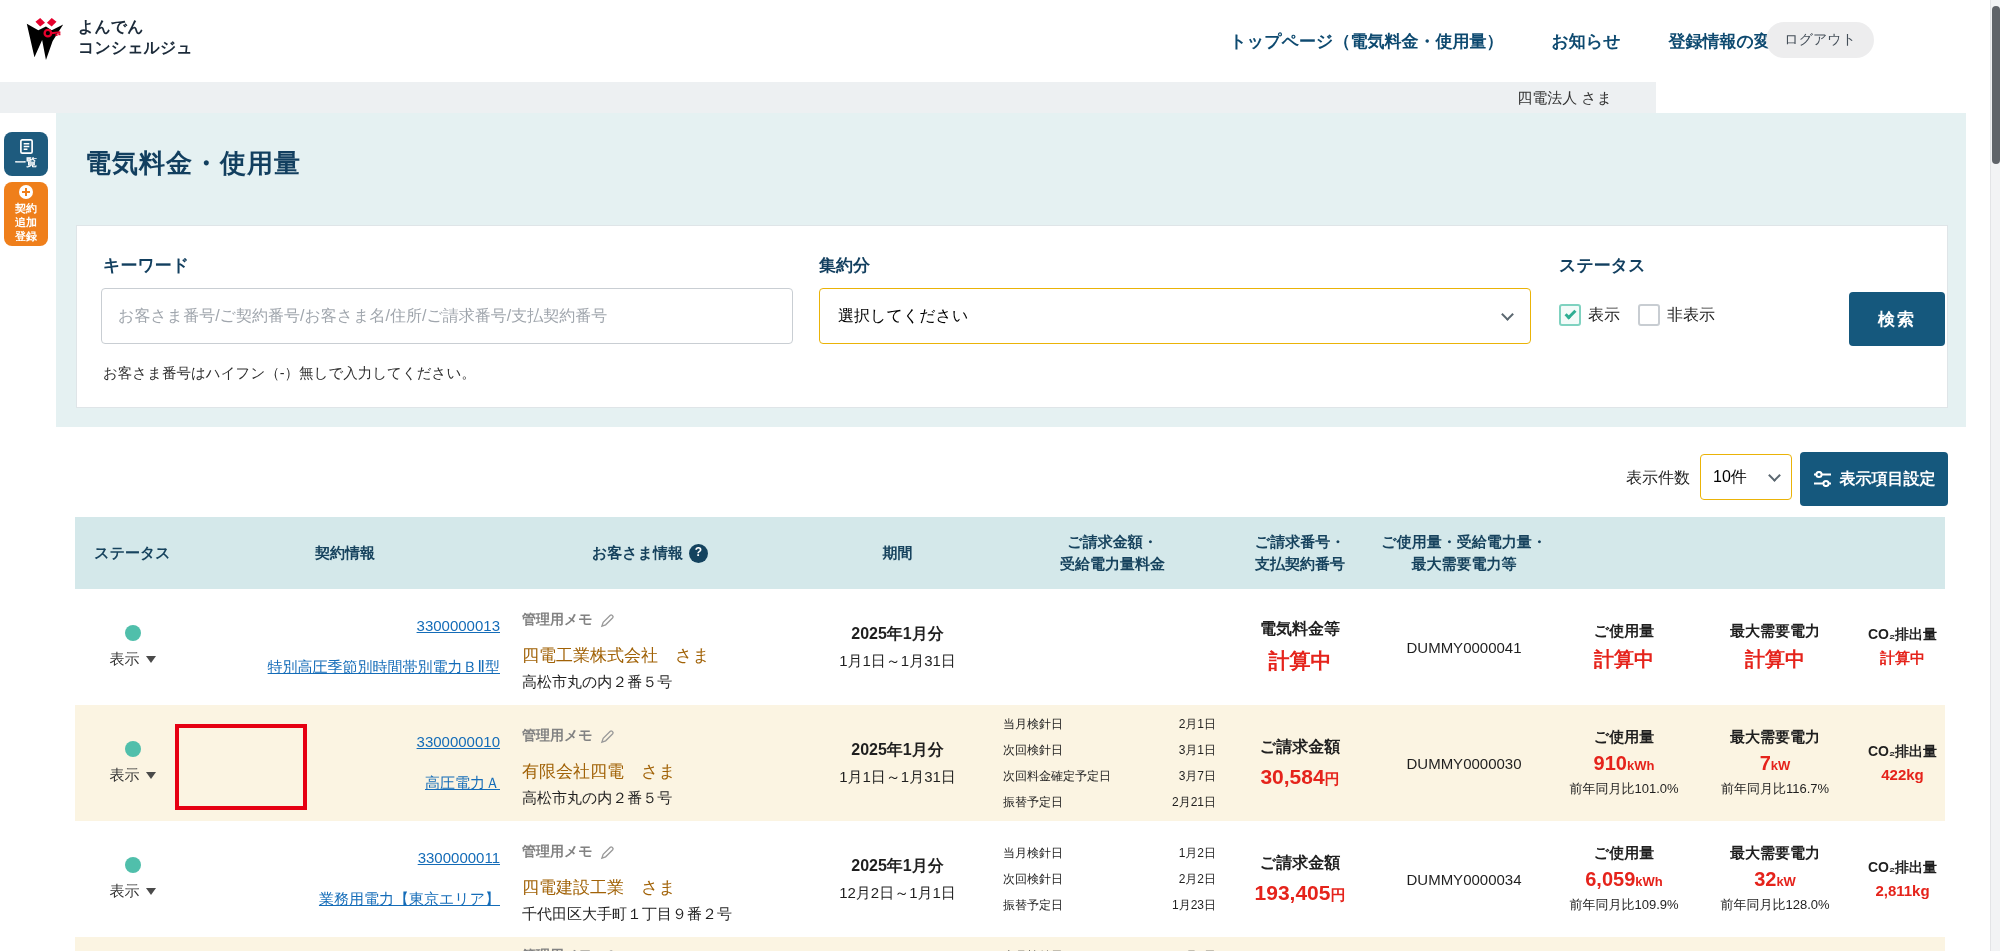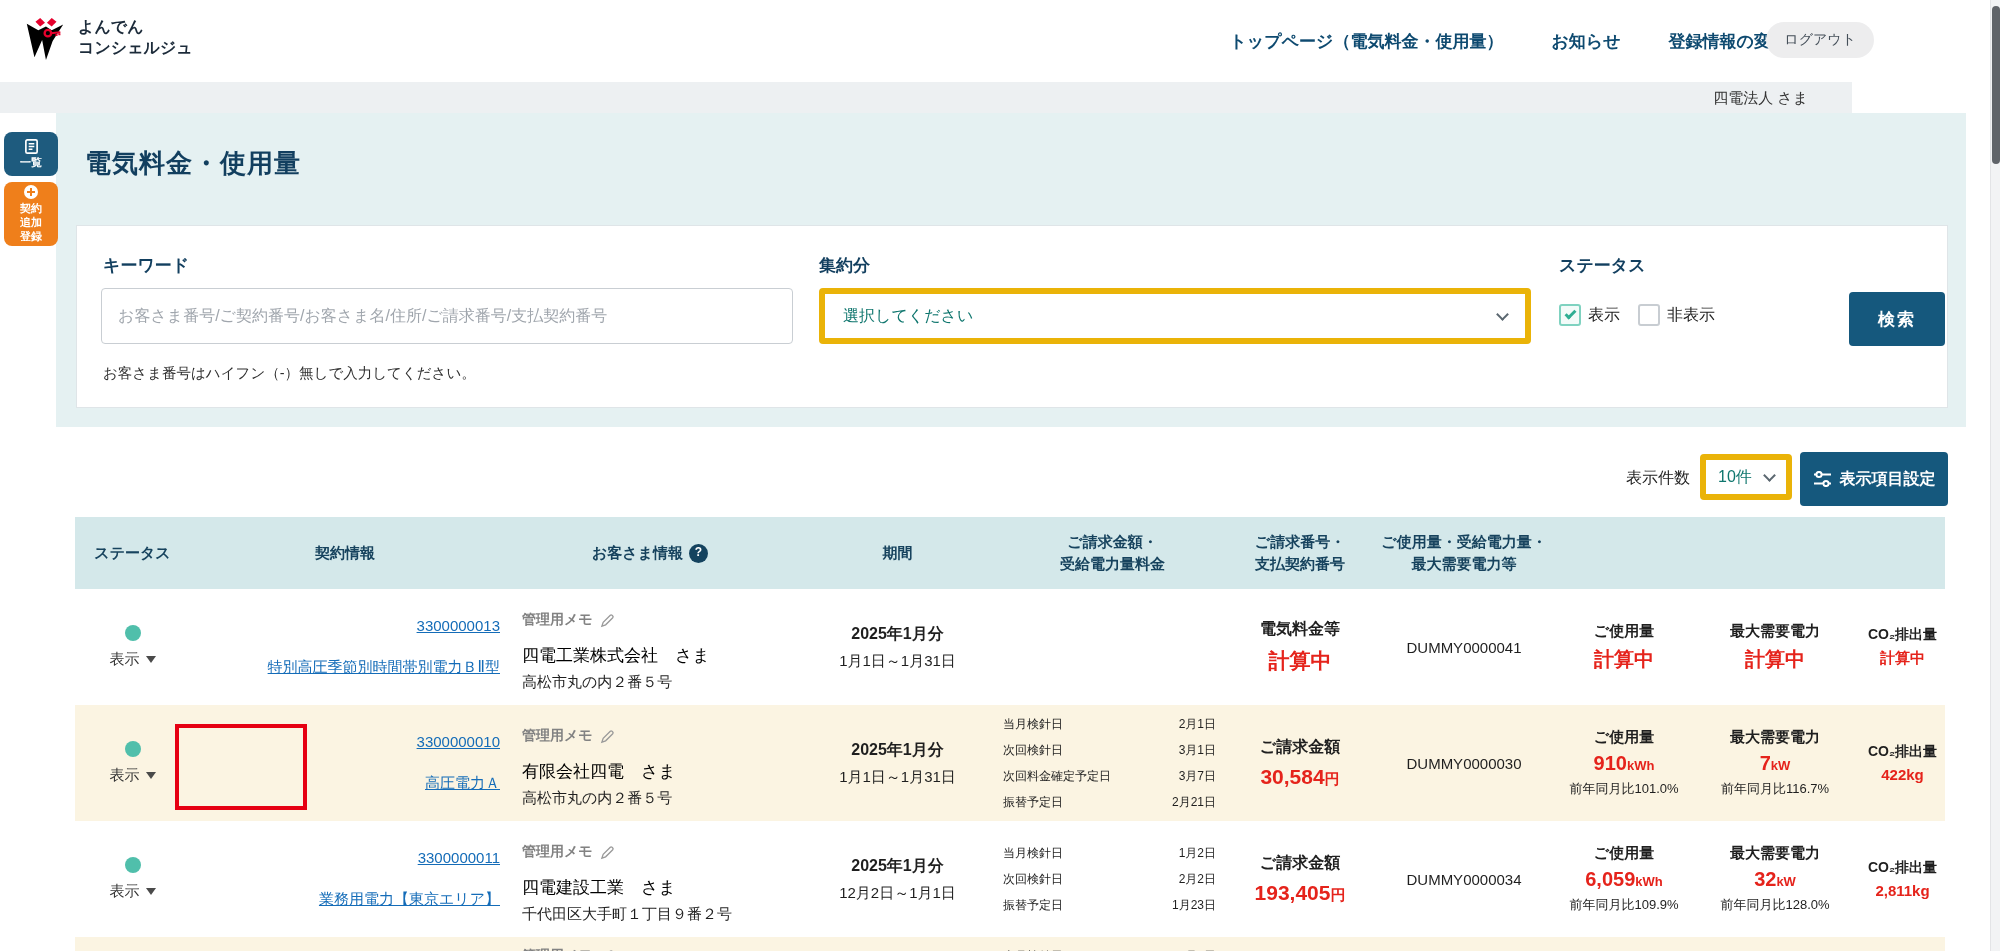--- a/index.html
+++ b/index.html
@@ -8,49 +8,49 @@
 
   
   .header { position:absolute; left:0; top:0; width:1908px; height:82px; background:#fff; }
   .logo { position:absolute; left:22px; top:14px; display:flex; align-items:center; gap:10px; }
   .logo-text { font-size:16px; font-weight:bold; color:#1c2b3a; line-height:1.3; }
   .topnav { position:absolute; right:120px; top:0; height:82px; display:flex; align-items:center; gap:48px; }
   .topnav .navlink { font-size:17px; font-weight:bold; color:#0e4a70; cursor:pointer; white-space:nowrap; }
   .logout-btn { position:absolute; right:34px; top:22px; height:36px; padding:0 18px; background:#ededee; border:none; border-radius:18px; font-size:14px; color:#454f59; font-family:inherit; cursor:pointer; }
 
   
-  .userbar { position:absolute; left:0; top:82px; width:1852px; height:31px; background:#edf0f2; }
+  .userbar { position:absolute; left:0; top:82px; width:1656px; height:31px; background:#edf0f2; }
   .userbar .uname { position:absolute; right:44px; top:0; line-height:31px; font-size:15px; color:#333; }
 
   
   .cyan-panel { position:absolute; left:56px; top:113px; width:1910px; height:314px; background:#e5f1f2; }
 
   
-  .side-tab { position:absolute; left:4px; width:54px; border-radius:8px; color:#fff; display:flex; flex-direction:column; align-items:center; justify-content:center; cursor:pointer; }
+  .side-tab { position:absolute; left:4px; width:44px; border-radius:8px; color:#fff; display:flex; flex-direction:column; align-items:center; justify-content:center; cursor:pointer; }
   .tab-list { top:132px; height:44px; background:#1e5b7e; gap:2px; }
   .tab-add { top:182px; height:64px; background:#ef7f1b; gap:1px; }
   .side-tab .tlabel { font-size:11px; font-weight:bold; line-height:1.2; }
   .plus-ic { width:14px; height:14px; border-radius:50%; background:#fff; position:relative; margin-bottom:2px; }
   .plus-ic::before,.plus-ic::after { content:""; position:absolute; background:#ef7f1b; }
   .plus-ic::before { left:6px; top:3px; width:2px; height:8px; }
   .plus-ic::after { left:3px; top:6px; width:8px; height:2px; }
 
   
   .page-title { position:absolute; left:85px; top:146px; font-size:26px; font-weight:bold; color:#123f5f; letter-spacing:1px; }
 
   
   .search-card { position:absolute; left:76px; top:225px; width:1872px; height:183px; background:#fff; border:1px solid #dfe5e8; }
   .f-label { position:absolute; font-size:17px; font-weight:bold; color:#123f5f; }
   .kw-label { left:26px; top:28px; }
   .gr-label { left:742px; top:28px; }
   .st-label { left:1482px; top:28px; }
   .kw-input { position:absolute; left:24px; top:62px; width:692px; height:56px; border:1px solid #c9ced3; border-radius:4px; padding:0 16px; font-size:16px; color:#333; font-family:inherit; }
   .kw-input::placeholder { color:#a0a6ad; }
   .kw-note { position:absolute; left:26px; top:138px; font-size:14.5px; color:#2f2f2f; }
-  .sel { position:absolute; display:flex; align-items:center; justify-content:space-between; border:6px solid #eab308; border-radius:4px; background:#fff; font-size:16px; color:#0f766e; cursor:pointer; }
+  .sel { position:absolute; display:flex; align-items:center; justify-content:space-between; border:1px solid #eab308; border-radius:4px; background:#fff; font-size:16px; color:#000000; cursor:pointer; }
   .gr-select { left:742px; top:62px; width:712px; height:56px; padding:0 18px; }
   .chev { width:9px; height:9px; border-right:2px solid #5b6770; border-bottom:2px solid #5b6770; transform:rotate(45deg); margin-top:-4px; flex:0 0 auto; }
   .checks { position:absolute; left:1482px; top:78px; display:flex; align-items:center; gap:18px; }
   .chk-item { display:flex; align-items:center; gap:7px; cursor:pointer; }
   .chk-box { width:22px; height:22px; border-radius:3px; display:flex; align-items:center; justify-content:center; }
   .chk-on { border:2px solid #7fd2c0; background:#f3fbf9; }
   .chk-off { border:2px solid #c8cdd2; background:#fff; }
   .checkmark { width:11px; height:6px; border-left:3px solid #2fae93; border-bottom:3px solid #2fae93; transform:rotate(-45deg) translate(1px,-1px); }
   .chk-label { font-size:16px; color:#222; }
   .search-btn { position:absolute; left:1772px; top:66px; width:96px; height:54px; background:#15587d; color:#fff; border:none; border-radius:4px; font-size:17px; font-weight:bold; letter-spacing:2px; font-family:inherit; cursor:pointer; }
@@ -75,21 +75,21 @@
   .dot { width:16px; height:16px; border-radius:50%; background:#50bfab; }
   .vis-dd { display:flex; align-items:center; gap:6px; font-size:15px; color:#333; cursor:pointer; }
   .caret { width:0; height:0; border-left:5px solid transparent; border-right:5px solid transparent; border-top:7px solid #4a4a4a; }
   
   .c-contract { align-items:flex-end; padding-left:10px; gap:24px; }
   .lnk { font-size:15px; color:#146cb8; text-decoration:underline; cursor:pointer; text-align:left; }
   .lnk:empty { display:none; }
   
   .c-customer { align-items:flex-start; justify-content:flex-start; padding:22px 0 0 22px; text-align:left; }
   .memo-line { display:flex; align-items:center; gap:7px; font-size:14px; color:#828282; cursor:pointer;font-weight:bold; }
-  .cust-name { margin-top:15px; font-size:17px; color:#000000; }
+  .cust-name { margin-top:15px; font-size:17px; color:#a16207; }
   .cust-name:empty,.cust-addr:empty { display:none; }
   .cust-addr { margin-top:6px; font-size:15px; color:#1f1f1f; }
   
   .c-period { gap:7px; }
   .p1 { font-size:16px; font-weight:bold; }
   .p2 { font-size:15px; }
   
   .c-meter { justify-content:center; padding:0 14px 0 8px; }
   .m-row { display:flex; justify-content:space-between; width:100%; font-size:12px; line-height:26px;text-align:right; }
   .m-row:empty { display:none; }

